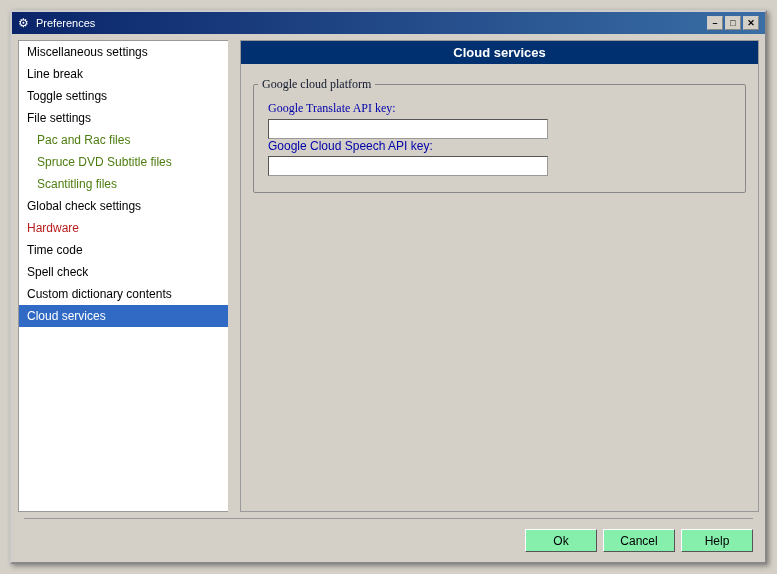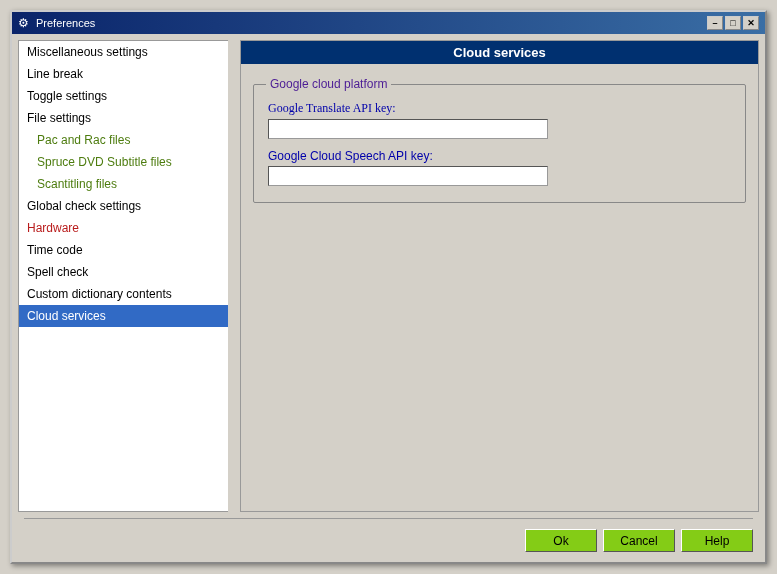--- a/index.html
+++ b/index.html
@@ -130,30 +130,30 @@
     .group-box {
       border: 1px solid #888;
       border-radius: 2px;
       padding: 10px 14px 16px;
       position: relative;
       margin-top: 8px;
     }
     .group-box-legend {
       position: absolute;
       top: -8px;
-      left: 12px;
+      left: 4px;
       background: #d4d0c8;
       padding: 0 4px;
       font-size: 12px;
-      color: #4c1d95;
+      color: #0f172a;
+      font-family: Liberation Serif, serif;
     }
     .field-label {
       color: #0000aa;
       margin-bottom: 3px;
-      margin-top: 10px;
       font-size: 12px;
     }
     .field-label:first-of-type {
       margin-top: 6px;
       font-family: Liberation Serif, serif;
     }
     .text-input {
       width: 280px;
       height: 20px;
       border: 1px solid #999;
@@ -167,21 +167,21 @@
       display: flex;
       justify-content: flex-end;
       align-items: center;
       padding: 4px 6px;
       gap: 6px;
       flex-shrink: 0;
     }
     .btn {
       width: 72px;
       height: 23px;
-      background: #84cc16;
+      background: #86efac;
       border: 1px solid #888;
       border-top-color: #fff;
       border-left-color: #fff;
       border-bottom-color: #555;
       border-right-color: #555;
       font-size: 12px;
       cursor: pointer;
       display: flex;
       align-items: center;
       justify-content: center;

